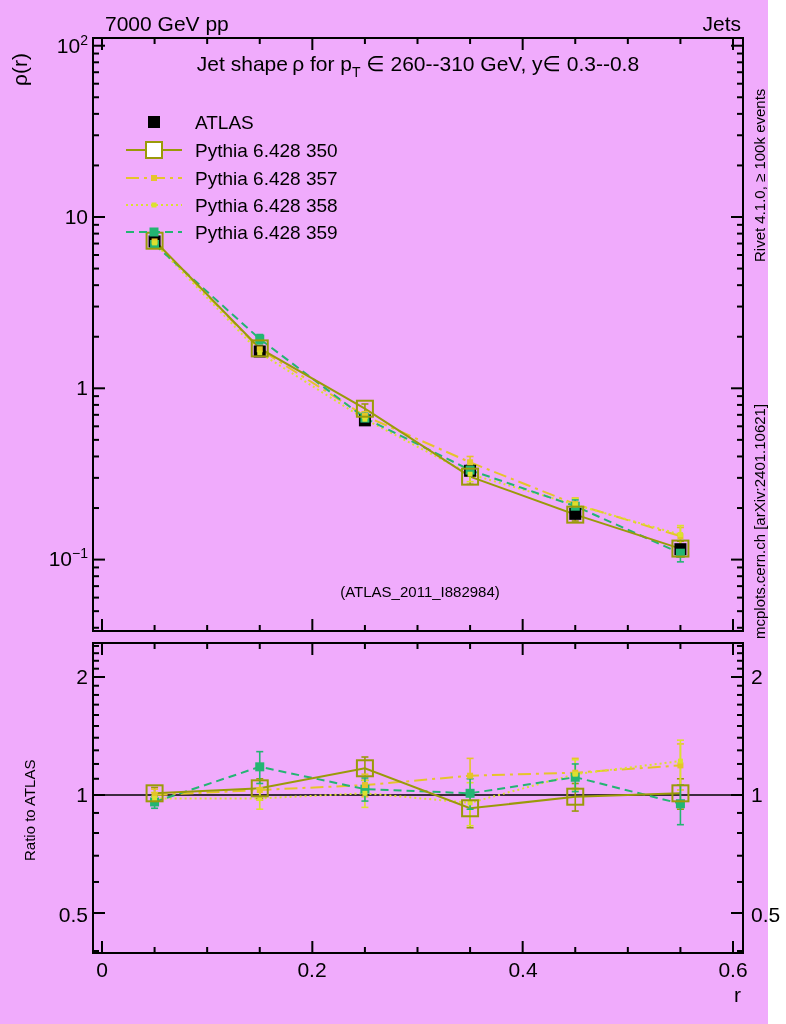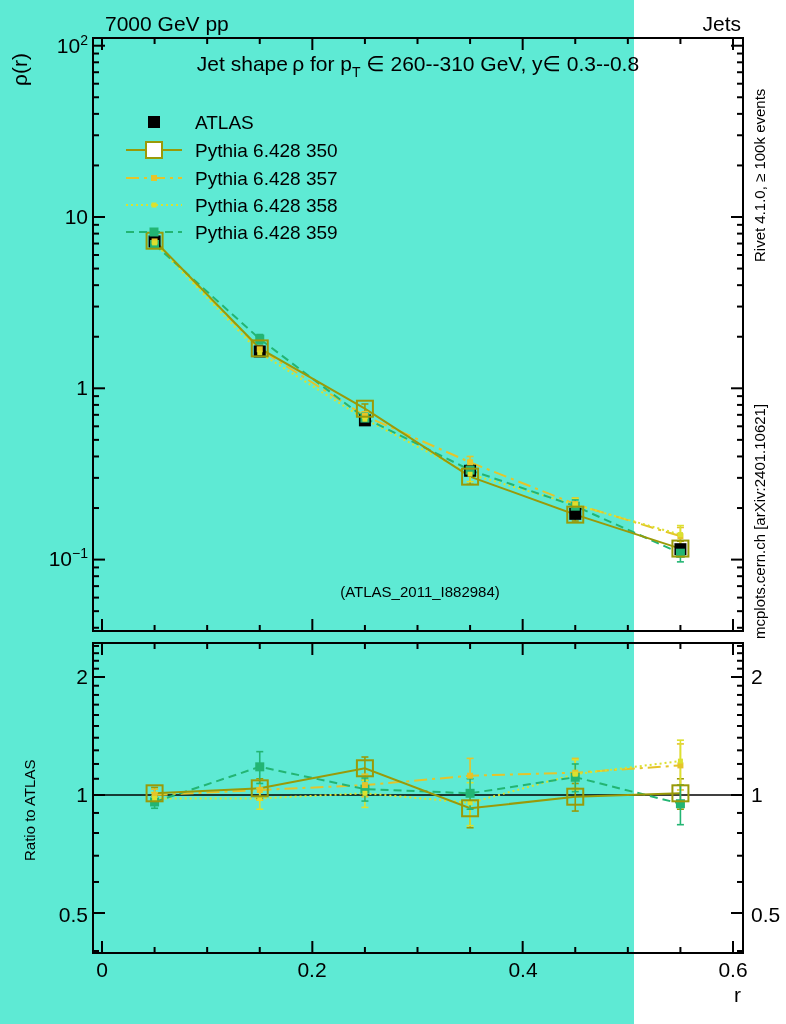--- a/index.html
+++ b/index.html
@@ -1,16 +1,16 @@
 <!DOCTYPE html>
 <html><head>
 <meta charset="utf-8">
 <style>
   html,body{margin:0;padding:0;background:#fff;}
-  #page{position:relative;width:634px;height:1024px;background:#5eead4;
+  #page{position:relative;width:768px;height:1024px;background:#f0abfc;
         font-family:"Liberation Sans", sans-serif;}
   svg text{font-family:"Liberation Sans", sans-serif;fill:#000;}
 </style>
 </head>
 <body>
 
 <div id="page">
 <svg id="figure" width="786" height="1024" viewBox="0 0 786 1024">
 
   <g id="gen">

